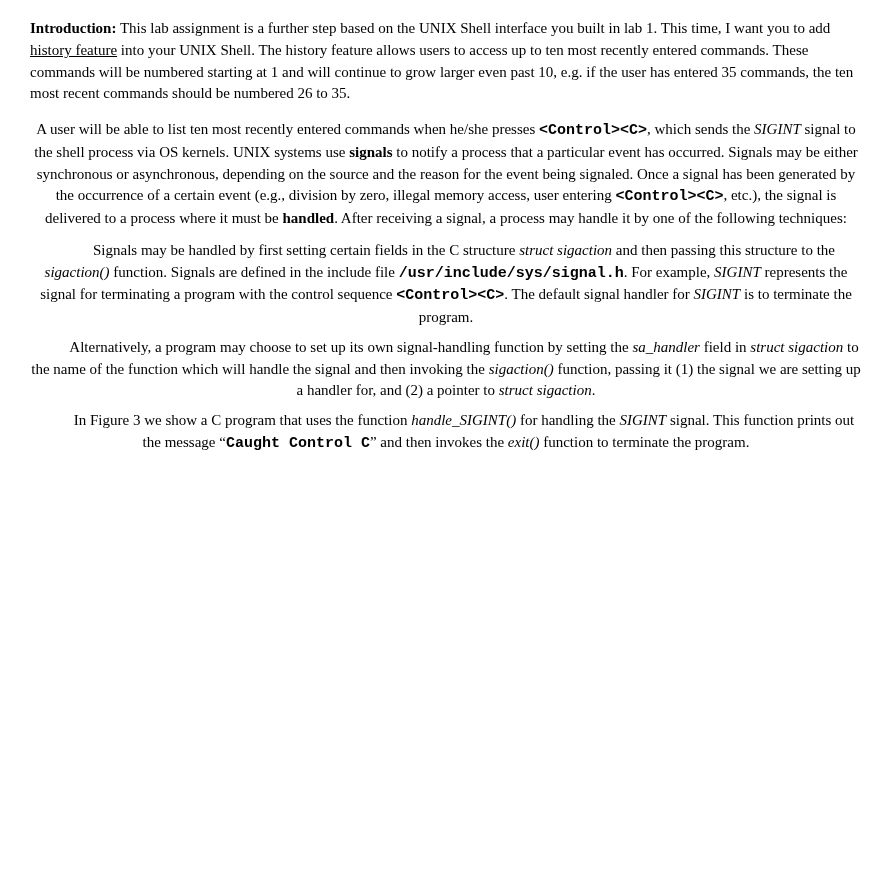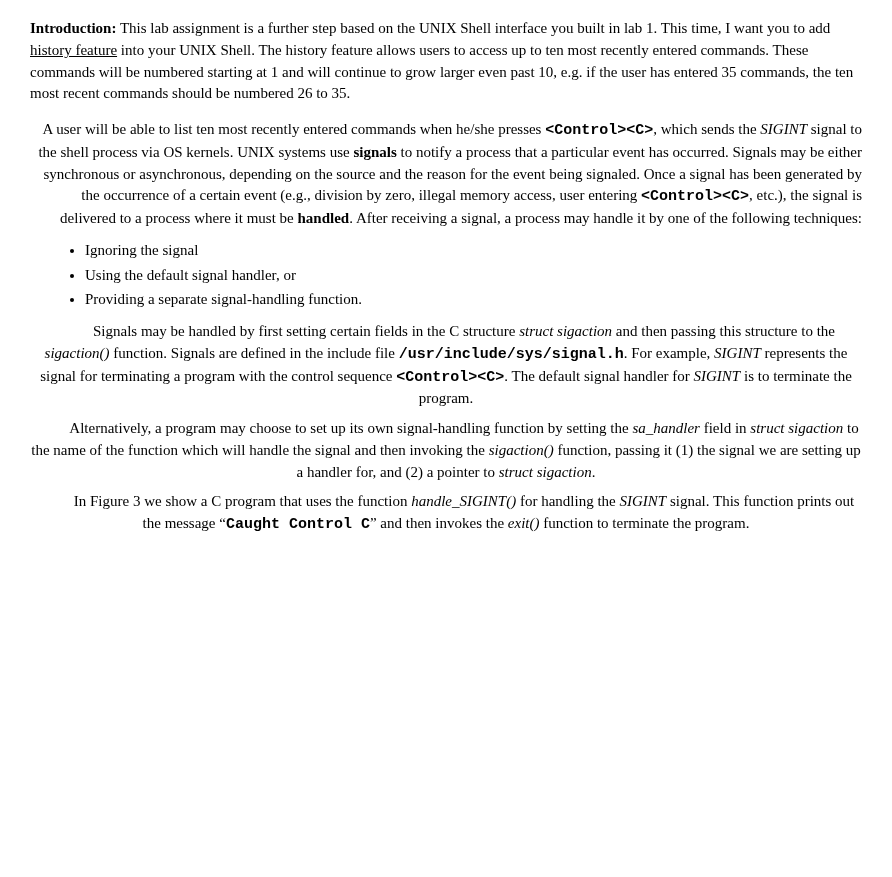--- a/index.html
+++ b/index.html
@@ -23,21 +23,21 @@
       line-height: 1.45;
     }
 
     .intro-paragraph {
       margin-bottom: 14px;
       text-align: left;
     }
 
     .second-paragraph {
       margin-bottom: 10px;
-      text-align: right;
+      text-align: center;
     }
 
     .bullet-list {
       margin: 6px 0 10px 55px;
       list-style-type: disc;
     }
 
     .bullet-list li {
       margin-bottom: 3px;
     }
@@ -76,25 +76,20 @@
 <div class="page-content">
 
   <p class="intro-paragraph">
     <span class="bold">Introduction:</span><span> This lab assignment is a further step based on the UNIX Shell interface you built in lab 1. This time, I want you to add </span><span class="underline">history feature</span><span> into your UNIX Shell. The history feature allows users to access up to ten most recently entered commands. These commands will be numbered starting at 1 and will continue to grow larger even past 10, e.g. if the user has entered 35 commands, the ten most recent commands should be numbered 26 to 35.</span>
   </p>
 
   <p class="second-paragraph">
     <span>A user will be able to list ten most recently entered commands when he/she presses </span><span class="code-inline">&lt;Control&gt;&lt;C&gt;</span><span>, which sends the </span><span class="italic">SIGINT</span><span> signal to the shell process via OS kernels. UNIX systems use </span><span class="bold">signals</span><span> to notify a process that a particular event has occurred. Signals may be either synchronous or asynchronous, depending on the source and the reason for the event being signaled. Once a signal has been generated by the occurrence of a certain event (e.g., division by zero, illegal memory access, user entering </span><span class="code-inline">&lt;Control&gt;&lt;C&gt;</span><span>, etc.), the signal is delivered to a process where it must be </span><span class="bold">handled</span><span>. After receiving a signal, a process may handle it by one of the following techniques:</span>
   </p>
 
-  <ul class="bullet-list">
-    <li>Ignoring the signal</li>
-    <li>Using the default signal handler, or</li>
-    <li>Providing a separate signal-handling function.</li>
-  </ul>
 
   <p class="indented-paragraph">
     <span>Signals may be handled by first setting certain fields in the C structure </span><span class="italic">struct sigaction</span><span> and then passing this structure to the </span><span class="italic">sigaction()</span><span> function. Signals are defined in the include file </span><span class="code-path">/usr/include/sys/signal.h</span><span>. For example, </span><span class="italic">SIGINT</span><span> represents the signal for terminating a program with the control sequence </span><span class="code-inline">&lt;Control&gt;&lt;C&gt;</span><span>. The default signal handler for </span><span class="italic">SIGINT</span><span> is to terminate the program.</span>
   </p>
 
   <p class="indented-paragraph">
     <span>Alternatively, a program may choose to set up its own signal-handling function by setting the </span><span class="italic">sa_handler</span><span> field in </span><span class="italic">struct sigaction</span><span> to the name of the function which will handle the signal and then invoking the </span><span class="italic">sigaction()</span><span> function, passing it (1) the signal we are setting up a handler for, and (2) a pointer to </span><span class="italic">struct sigaction</span><span>.</span>
   </p>
 
   <p class="indented-paragraph">

